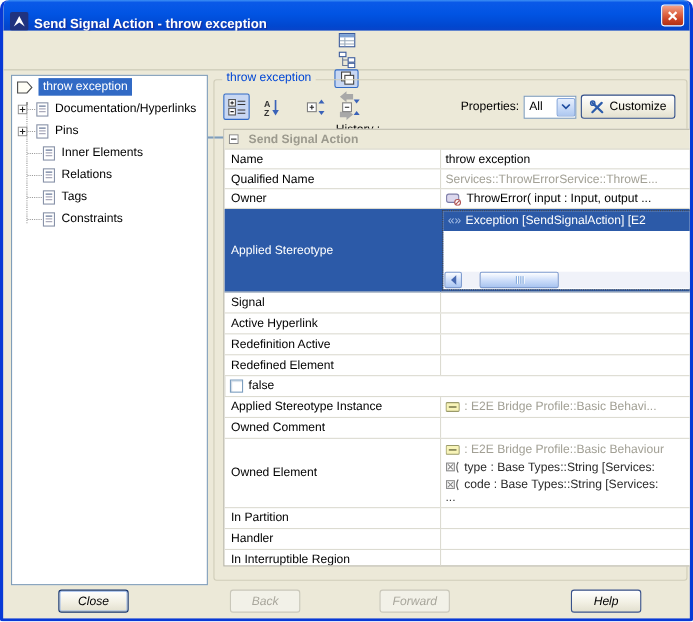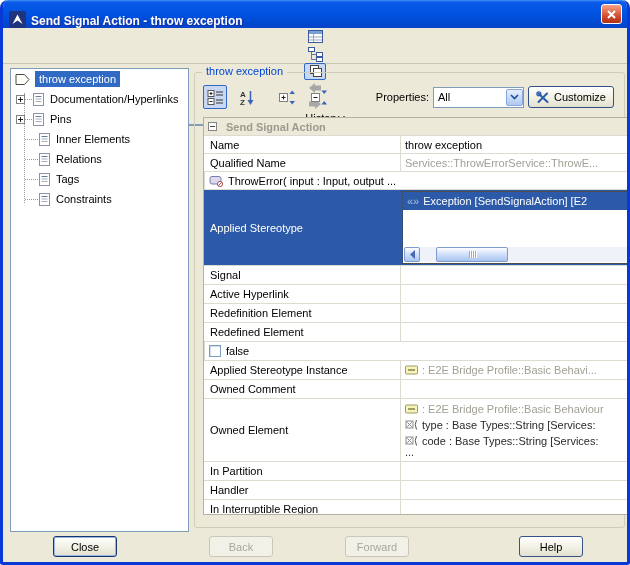--- a/index.html
+++ b/index.html
@@ -69,21 +69,21 @@
   
   .gpanel {
     position:absolute; left:191px; top:44px; width:431px; height:456px;
     border:1px solid #d0cdb9; border-radius:3px;
   }
   .gtitle { position:absolute; top:-8px; left:7px; background:#ece9d8; padding:0 4px; font-size:11px; color:#0046d5; }
   .ptoolbar { position:absolute; left:8px; right:10px; top:10px; height:28px; display:flex; align-items:center; }
   .pt-btn { width:24px; height:24px; display:flex; align-items:center; justify-content:center; border:1px solid transparent; border-radius:2px; flex:none; }
   .pt-btn.sel { background:#c8d7f2; border-color:#316ac5; }
   .props-label { margin-left:auto; font-size:11px; margin-right:4px; white-space:nowrap; }
-  .props-combo { width:91px; height:21px; background:#fff; border:1px solid #7f9db9; display:flex; align-items:center; padding-left:4px; font-size:11px; flex:none; }
+  .props-combo { width:48px; height:21px; background:#fff; border:1px solid #7f9db9; display:flex; align-items:center; padding-left:4px; font-size:11px; flex:none; }
   .customize-btn {
     margin-left:4px; height:22px; padding:0 7px; flex:none;
     border:1px solid #33508c; border-radius:3px;
     background:linear-gradient(180deg,#ffffff,#f2f0e4 55%,#e3e0cf);
     display:flex; align-items:center; gap:4px; font-size:11px;
   }
   
   .tablewrap { position:absolute; left:8px; top:44px; display:flex; }
   .ptable { width:478px; height:398px; border:1px solid #b5b2a1; background:#fff; overflow:hidden; font-size:11px; }
   .trow { display:flex; border-bottom:1px solid #dcdbd1; }
@@ -117,21 +117,21 @@
   .vscroll { width:15px; height:398px; margin-left:1px; background:#f1f0ea; display:flex; flex-direction:column; }
   .vs-btn { width:15px; height:15px; flex:none; background:linear-gradient(90deg,#fdfeff,#cfdffa 50%,#aac6f2); border:1px solid #7f9ccf; border-radius:2px; display:flex; align-items:center; justify-content:center; }
   .vs-track { flex:1; position:relative; }
   .vs-thumb { position:absolute; left:0; top:3px; width:15px; height:172px; background:linear-gradient(90deg,#fdfeff,#cfdffa 50%,#a8c4f0); border:1px solid #7f9ccf; border-radius:2px; display:flex; flex-direction:column; align-items:center; justify-content:center; gap:1px; }
   .vs-grip { height:1px; width:7px; background:#89aede; box-shadow:0 1px 0 #fff; }
   
   .xpbtn {
     position:absolute; top:508px; width:64px; height:21px;
     border:1px solid #39528c; border-radius:3px;
     background:linear-gradient(180deg,#ffffff,#f2f0e4 55%,#e3e0cf);
-    font-size:11px; color:#000; display:flex; align-items:center; justify-content:center;
+    font-size:11px; color:#000; display:flex; align-items:center; justify-content:center;font-style:italic;
   }
   .xpbtn.focusd { border-color:#17366f; box-shadow:inset 0 0 0 1px #98b6e8; }
   .xpbtn.disabled { border-color:#c9c7ba; color:#a8a69c; background:#f2f1e8; }
 </style>
 </head>
 <body>
 
 <div class="window">
 
   <div class="titlebar">
@@ -402,20 +402,21 @@
           </div>
 
           <div class="trow h18">
             <div class="tl">Qualified Name</div>
             <div class="tv muted">
                 <span>Services::ThrowErrorService::ThrowE...</span>
               </div>
           </div>
 
           <div class="trow h18">
+            <div class="tl">Owner</div>
             <div class="tv">
               <span class="cicon">
                 <svg width="15" height="12" viewBox="0 0 15 12">
                     <rect x="1" y="1.5" width="11" height="7.5" rx="2" fill="#dcd8ee" stroke="#7d7da8"></rect>
                     <circle cx="11" cy="9" r="2.6" fill="#fff" stroke="#b05050"></circle>
                     <line x1="9.3" y1="10.7" x2="12.7" y2="7.3" stroke="#b05050"></line>
                   </svg>
               </span>
               <span>ThrowError( input : Input, output ...</span>
             </div>
@@ -468,21 +469,21 @@
           </div>
 
           <div class="trow h19">
             <div class="tl">Active Hyperlink</div>
             <div class="tv">
                 <span></span>
               </div>
           </div>
 
           <div class="trow h19">
-            <div class="tl">Redefinition Element</div>
+            <div class="tl">Redefinition Active</div>
             <div class="tv">
                 <span></span>
               </div>
           </div>
 
           <div class="trow h19">
             <div class="tl">Redefined Element</div>
             <div class="tv">
                 <span></span>
               </div>

